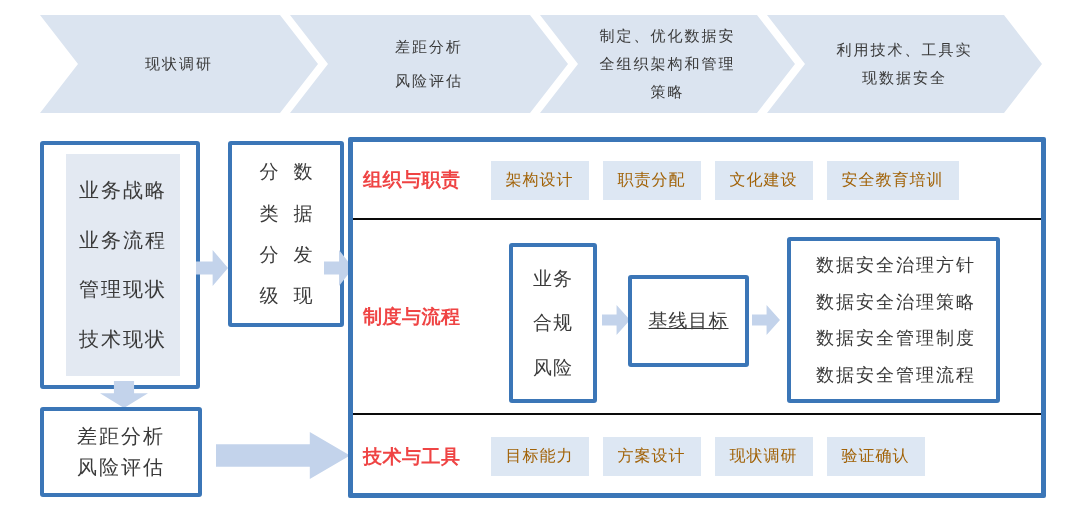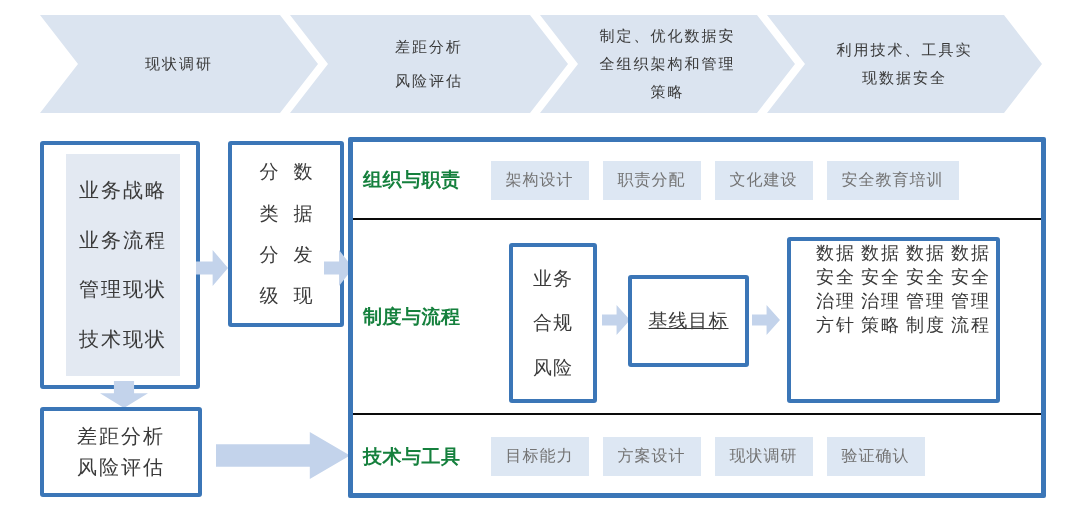--- a/index.html
+++ b/index.html
@@ -59,39 +59,39 @@
   }
   .divider{position:absolute;left:0;width:688px;height:2px;background:#0a0a0a;}
   .d1{top:76px;}
   .d2{top:271px;}
   .prow{
     position:absolute;left:0;width:688px;display:flex;align-items:center;
     padding-left:10px;box-sizing:border-box;gap:14px;
   }
   .row1{top:0;height:76px;}
   .row3{top:273px;height:83px;}
-  .row-label{font-size:19px;font-weight:bold;color:#15803d;letter-spacing:0.5px;white-space:nowrap;}
+  .row-label{font-size:19px;font-weight:bold;color:#ef4444;letter-spacing:0.5px;white-space:nowrap;}
   .row1 .row-label,.row3 .row-label{margin-right:16px;}
   .chip{
-    background:#dde7f3;color:#737373;font-size:16px;letter-spacing:1px;
+    background:#dde7f3;color:#a16207;font-size:16px;letter-spacing:1px;
     padding:9px 15px;white-space:nowrap;
   }
   .lbl2{position:absolute;left:10px;top:162px;}
   .biz-box{
     left:156px;top:101px;width:88px;height:160px;
     display:flex;flex-direction:column;justify-content:space-evenly;align-items:center;
     font-size:19px;letter-spacing:1px;
   }
   .baseline-box{
     left:275px;top:133px;width:121px;height:92px;
     display:flex;justify-content:center;align-items:center;font-size:19px;letter-spacing:1px;text-decoration:underline;
   }
   .result-box{
     left:434px;top:95px;width:213px;height:166px;
-    display:flex;flex-direction:row;justify-content:space-evenly;
+    display:flex;flex-direction:column;justify-content:space-evenly;
     padding-left:25px;box-sizing:border-box;font-size:18px;letter-spacing:2px;
   }
   .main-panel .bluebox{position:absolute;}
 </style>
 </head>
 <body>
 
 <div class="stage">
 
   <div class="chevron c1">

